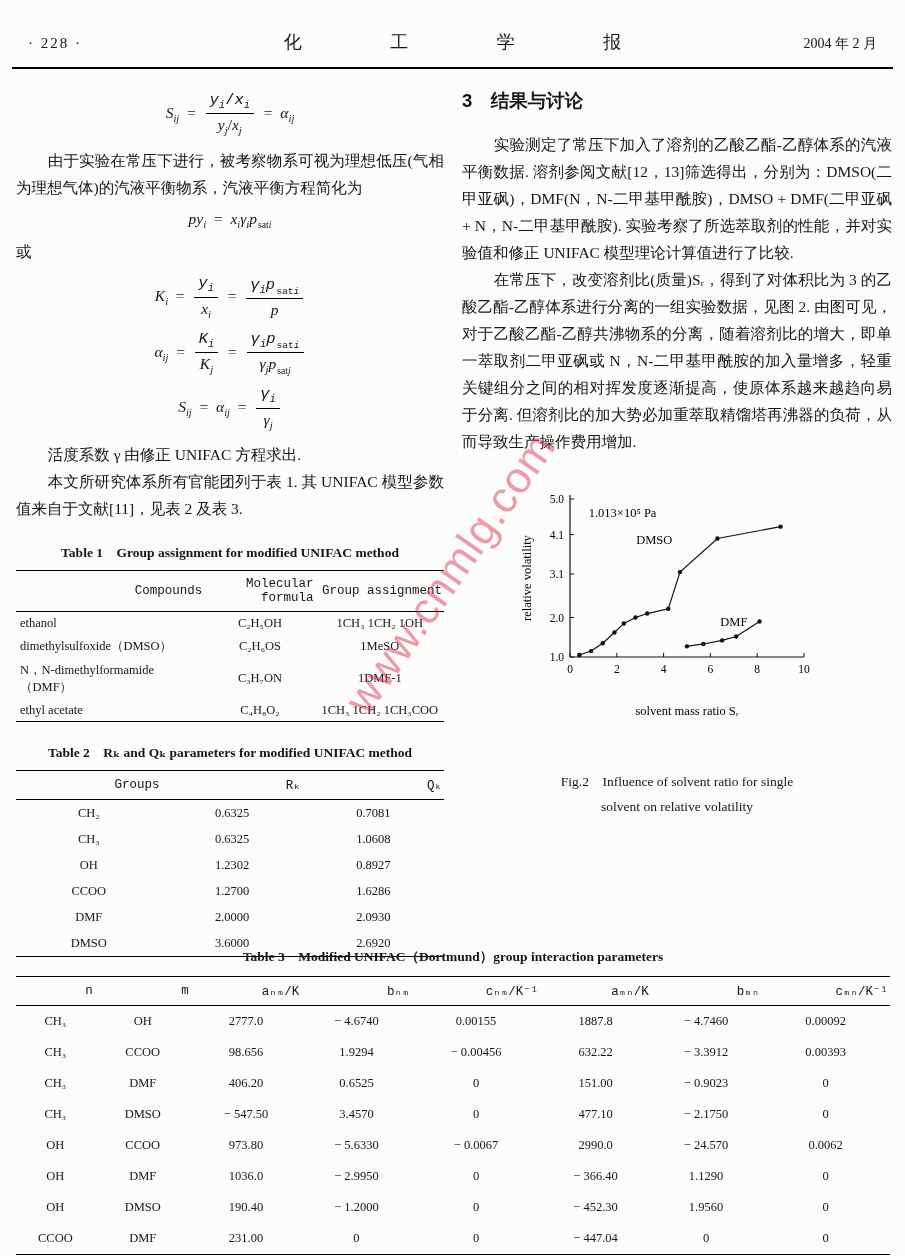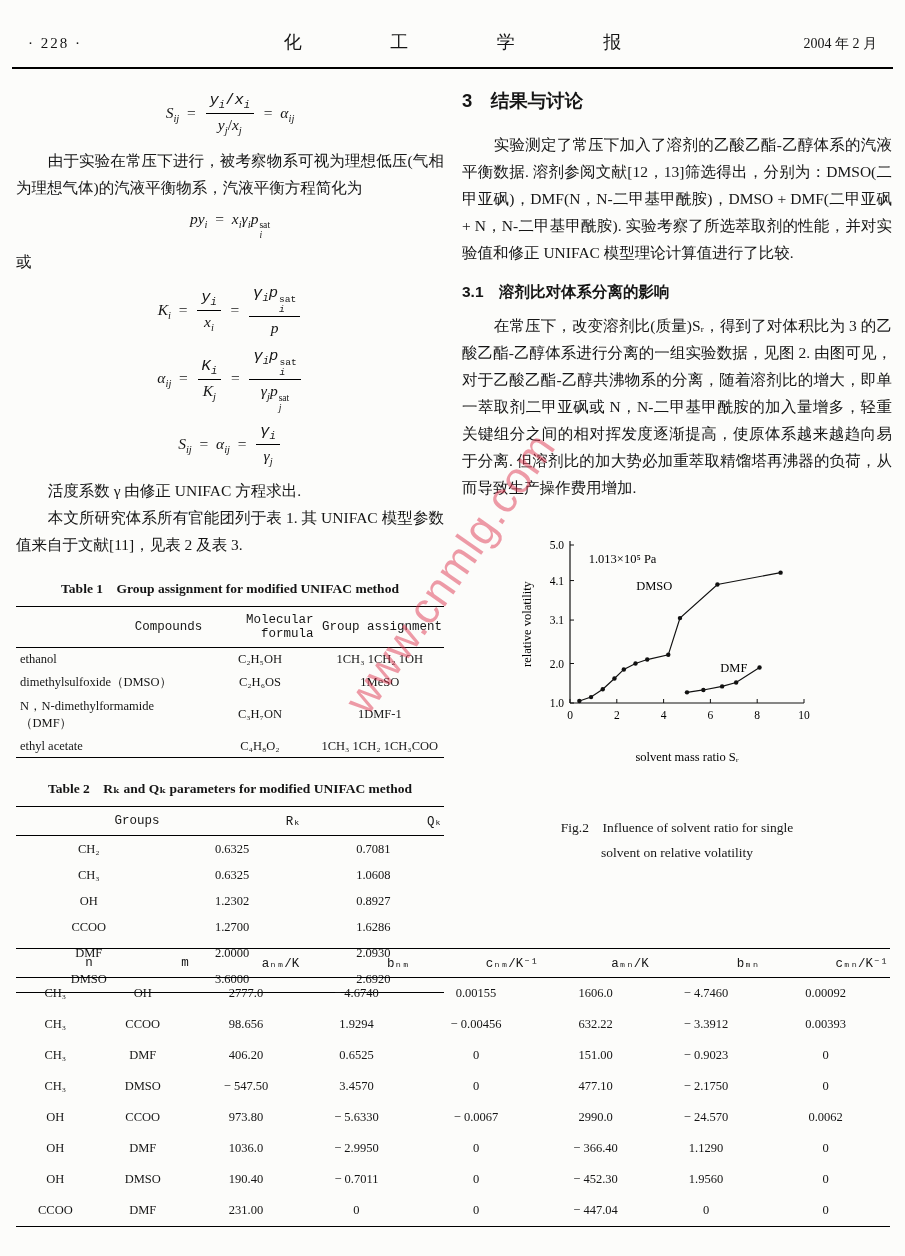--- a/index.html
+++ b/index.html
@@ -21,21 +21,21 @@
   .para{font-size:15.5px;line-height:27px;text-align:justify;text-indent:2.05em;}
   .para-noindent{font-size:15.5px;line-height:26px;margin:4px 0;}
 
   .equation{display:block;text-align:center;font-size:15.5px;margin:9px 0;white-space:nowrap;}
   .mvar{font-style:italic;}
   .mop{font-style:normal;white-space:pre;}
   .equation sub{font-size:0.68em;font-style:italic;}
   .frac{display:inline-block;text-align:center;vertical-align:middle;margin:0 2px;line-height:1.25;}
   .fnum{display:block;padding:0 4px 1px;border-bottom:1px solid #000;font-family:Liberation Mono, monospace;}
   .fden{display:block;padding:1px 4px 0;}
-  .ss{display:inline-flex;flex-direction:column;font-size:0.62em;line-height:1.05;vertical-align:-0.5em;margin-left:1px;text-align:left;}
+  .ss{display:inline-flex;flex-direction:row;font-size:0.62em;line-height:1.05;vertical-align:-0.5em;margin-left:1px;text-align:left;align-items:flex-end;}
   .ssp{font-style:normal;}
   .ssb{font-style:italic;}
 
   .sec-h1{font-size:18.5px;font-weight:bold;font-family:"Liberation Sans","DejaVu Sans",sans-serif;margin:6px 0 18px;}
   .sec-h2{font-size:15.5px;font-weight:bold;font-family:"Liberation Sans","DejaVu Sans",sans-serif;margin:16px 0 9px;}
 
   .tbl-title{font-size:13.5px;font-weight:bold;text-align:center;margin:22px 0 8px;}
   .datatable{width:100%;border-collapse:collapse;font-size:12.5px;border-top:1.6px solid #000;border-bottom:1.6px solid #000;}
   .datatable th{font-weight:normal;padding:6px 2px;border-bottom:1px solid #000;text-align:right;font-family:Liberation Mono, monospace;}
   .datatable td{text-align:center;padding:4px 2px;}
@@ -168,21 +168,20 @@
           <td>3.6000</td>
           <td>2.6920</td>
         </tr>
       </tbody>
     </table>
 </div>
 
 <div class="col col-right">
   <div class="sec-h1">3　结果与讨论</div>
   <div class="para">实验测定了常压下加入了溶剂的乙酸乙酯-乙醇体系的汽液平衡数据. 溶剂参阅文献[12，13]筛选得出，分别为：DMSO(二甲亚砜)，DMF(N，N-二甲基甲酰胺)，DMSO + DMF(二甲亚砜 + N，N-二甲基甲酰胺). 实验考察了所选萃取剂的性能，并对实验值和修正 UNIFAC 模型理论计算值进行了比较.</div>
-  <div class="sec-h2">3.1　溶剂比对体系分离的影响</div>
   <div class="para">在常压下，改变溶剂比(质量)Sᵣ，得到了对体积比为 3 的乙酸乙酯-乙醇体系进行分离的一组实验数据，见图 2. 由图可见，对于乙酸乙酯-乙醇共沸物系的分离，随着溶剂比的增大，即单一萃取剂二甲亚砜或 N，N-二甲基甲酰胺的加入量增多，轻重关键组分之间的相对挥发度逐渐提高，使原体系越来越趋向易于分离. 但溶剂比的加大势必加重萃取精馏塔再沸器的负荷，从而导致生产操作费用增加.</div>
 
   <div class="figure" id="chart"><svg width="310" height="238" viewBox="0 0 310 238">
         <line x1="52" y1="172" x2="286" y2="172" stroke="#111" stroke-width="1.2"></line>
         <line x1="52" y1="172" x2="52" y2="10" stroke="#111" stroke-width="1.2"></line>
         <line x1="52" y1="172" x2="52" y2="168" stroke="#111"></line>
         <text x="52" y="188" text-anchor="middle" font-size="11.5">0</text>
         <line x1="98.80000000000001" y1="172" x2="98.80000000000001" y2="168" stroke="#111"></line>
         <text x="98.80000000000001" y="188" text-anchor="middle" font-size="11.5">2</text>
         <line x1="145.60000000000002" y1="172" x2="145.60000000000002" y2="168" stroke="#111"></line>
@@ -228,41 +227,42 @@
         <text transform="translate(13 93) rotate(-90)" text-anchor="middle" font-size="12.5">relative volatility</text>
       </svg></div>
 
   <div class="fig-caption">
     <div>Fig.2　Influence of solvent ratio for single</div>
     <div>solvent on relative volatility</div>
   </div>
 </div>
 
 <div class="table3-wrap">
+  <div class="tbl-title t3-title">Table 3　Modified UNIFAC（Dortmund）group interaction parameters</div>
   <table class="datatable t3">
       <thead>
         <tr>
           <th>n</th>
           <th>m</th>
           <th>aₙₘ/K</th>
           <th>bₙₘ</th>
           <th>cₙₘ/K⁻¹</th>
           <th>aₘₙ/K</th>
           <th>bₘₙ</th>
           <th>cₘₙ/K⁻¹</th>
         </tr>
       </thead>
       <tbody>
         <tr>
           <td>CH₃</td>
           <td>OH</td>
           <td>2777.0</td>
           <td>− 4.6740</td>
           <td>0.00155</td>
-          <td>1606.0</td>
+          <td>1887.8</td>
           <td>− 4.7460</td>
           <td>0.00092</td>
         </tr>
         <tr>
           <td>CH₃</td>
           <td>CCOO</td>
           <td>98.656</td>
           <td>1.9294</td>
           <td>− 0.00456</td>
           <td>632.22</td>
@@ -306,21 +306,21 @@
           <td>− 2.9950</td>
           <td>0</td>
           <td>− 366.40</td>
           <td>1.1290</td>
           <td>0</td>
         </tr>
         <tr>
           <td>OH</td>
           <td>DMSO</td>
           <td>190.40</td>
-          <td>− 0.7011</td>
+          <td>− 1.2000</td>
           <td>0</td>
           <td>− 452.30</td>
           <td>1.9560</td>
           <td>0</td>
         </tr>
         <tr>
           <td>CCOO</td>
           <td>DMF</td>
           <td>231.00</td>
           <td>0</td>

